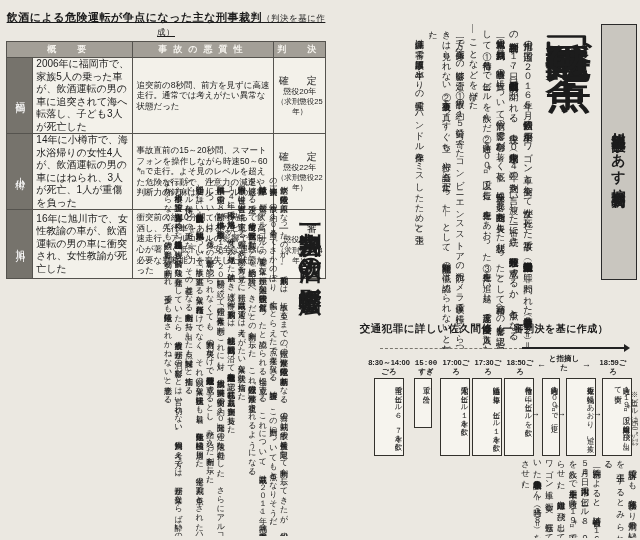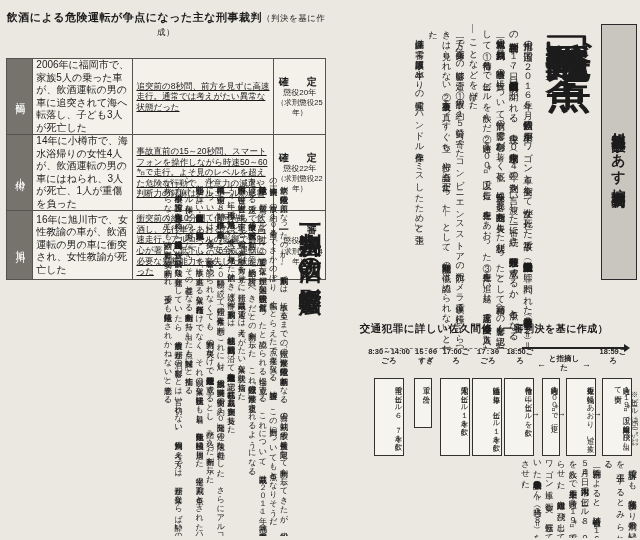--- a/index.html
+++ b/index.html
@@ -9,38 +9,38 @@
     background:#ebe8e1;
     overflow:hidden;
     font-family:"Liberation Serif","DejaVu Serif",serif;
     color:#1c1c1c;
   }
   .gothic{font-family:"Liberation Sans","DejaVu Sans",sans-serif;}
   .vert{writing-mode:vertical-rl;text-orientation:mixed;}
 
   
   .table-wrap{position:absolute;left:6px;top:10px;width:320px;}
-  .table-title{font-size:11px;font-weight:bold;text-align:center;letter-spacing:.5px;margin-bottom:19px;}
+  .table-title{font-size:11px;font-weight:bold;text-align:center;letter-spacing:.5px;margin-bottom:2px;text-decoration:underline;}
   .table-title .small{font-size:8.5px;font-weight:normal;}
   table.crime{border-collapse:collapse;width:100%;background:#f3f1ea;}
   table.crime th,table.crime td{border:1px solid #55534e;vertical-align:middle;}
   table.crime th{
     background:#a39f97;color:#f4f2ec;
     font-size:9px;font-weight:bold;letter-spacing:6px;
     height:13px;padding:1px 0;text-align:center;
   }
   td.region{
     width:24px;background:#76736c;color:#fff;
     font-size:10px;text-align:center;letter-spacing:3px;
   }
   td.region .vert{margin:0 auto;}
   td.summary{width:98px;font-size:10px;line-height:1.25;padding:0 3px;}
-  td.nature{width:142px;font-size:8.5px;line-height:1.25;padding:2px 3px;text-decoration:underline;}
+  td.nature{width:142px;font-size:8.5px;line-height:1.25;padding:2px 3px;}
   td.verdict{width:50px;text-align:center;font-size:8px;line-height:1.3;padding:1px;}
-  td.verdict .vtype{font-size:10px;font-weight:bold;letter-spacing:4px;}
+  td.verdict .vtype{font-size:10px;font-weight:normal;letter-spacing:4px;}
   td.verdict .vdemand{font-size:7.5px;}
 
   
   .kicker{
     position:absolute;left:601px;top:24px;width:34px;height:254px;
     background:#c9c6bf;border:1px solid #2a2a2a;
     font-size:14px;font-weight:bold;letter-spacing:1px;
     display:flex;align-items:center;justify-content:center;
   }
   .headline-wrap{
@@ -75,23 +75,23 @@
   }
 
   
   .timeline{position:absolute;left:330px;top:322px;width:308px;height:132px;}
   .tl-title{text-align:center;font-size:10.5px;font-weight:bold;letter-spacing:.5px;}
   .tl-title .small{font-size:10px;font-weight:bold;}
   .tl-dash{position:absolute;left:50px;top:26px;width:142px;border-top:1px dashed #7a776f;}
   .tl-solid{position:absolute;left:192px;top:25px;width:104px;border-top:2px solid #222;}
   .tl-head{position:absolute;left:294px;top:22px;width:0;height:0;
     border-left:6px solid #222;border-top:4px solid transparent;border-bottom:4px solid transparent;}
-  .tl-label{position:absolute;top:26px;font-size:7.5px;line-height:1.15;text-align:center;word-break:break-all;font-weight:bold;color:#222;}
+  .tl-label{position:absolute;top:37px;font-size:7.5px;line-height:1.15;text-align:center;word-break:break-all;font-weight:bold;color:#222;}
   .tl0{left:38px;width:42px;} .tl1{left:82px;width:28px;font-family:Liberation Mono, monospace;} .tl2{left:112px;width:28px;}
-  .tl3{left:144px;width:28px;font-family:Liberation Mono, monospace;} .tl4{left:176px;width:28px;} .tl5{left:268px;width:30px;}
+  .tl3{left:144px;width:28px;} .tl4{left:176px;width:28px;} .tl5{left:268px;width:30px;}
   .decline{position:absolute;left:202px;top:33px;width:64px;display:flex;align-items:center;justify-content:center;font-size:7.5px;font-weight:bold;}
   .decline .txt{width:36px;text-align:center;line-height:1.15;}
   .decline .arr{font-size:9px;}
   .ev{
     position:absolute;top:56px;height:72px;
     border:1px solid #33312c;background:#f6f4ee;
     font-size:7.5px;line-height:1.12;padding:2px 1px;
     writing-mode:vertical-rl;text-orientation:mixed;
     letter-spacing:0;overflow:hidden;
   }
@@ -111,20 +111,25 @@
 <body>
 
 <div id="page">
 
   <div class="table-wrap gothic">
     <div class="table-title">
       <span>飲酒による危険運転が争点になった主な刑事裁判</span><span class="small">（判決を基に作成）</span>
     </div>
     <table class="crime">
       <tbody>
+          <tr>
+        <th colspan="2">概　要</th>
+        <th>事故の悪質性</th>
+        <th>判　決</th>
+      </tr>
       <tr>
         <td class="region">
               <div class="vert">福岡</div>
             </td>
         <td class="summary">2006年に福岡市で、家族5人の乗った車が、飲酒運転の男の車に追突されて海へ転落し、子ども3人が死亡した</td>
         <td class="nature">追突前の8秒間、前方を見ずに高速走行。通常では考えがたい異常な状態だった</td>
         <td class="verdict">
           <div class="vtype">確　定</div>
           <div>懲役20年</div>
           <div class="vdemand">（求刑懲役25年）</div>

